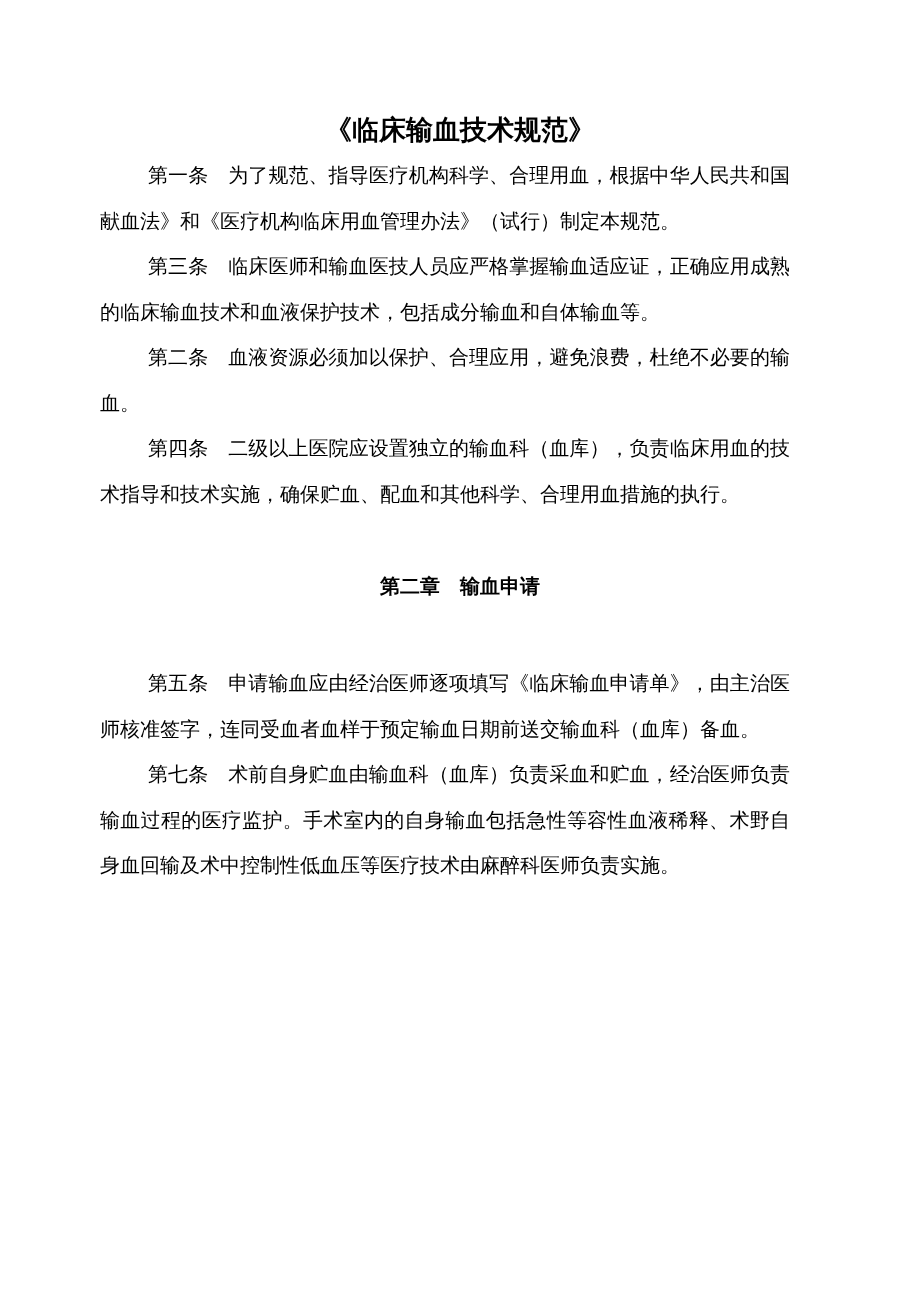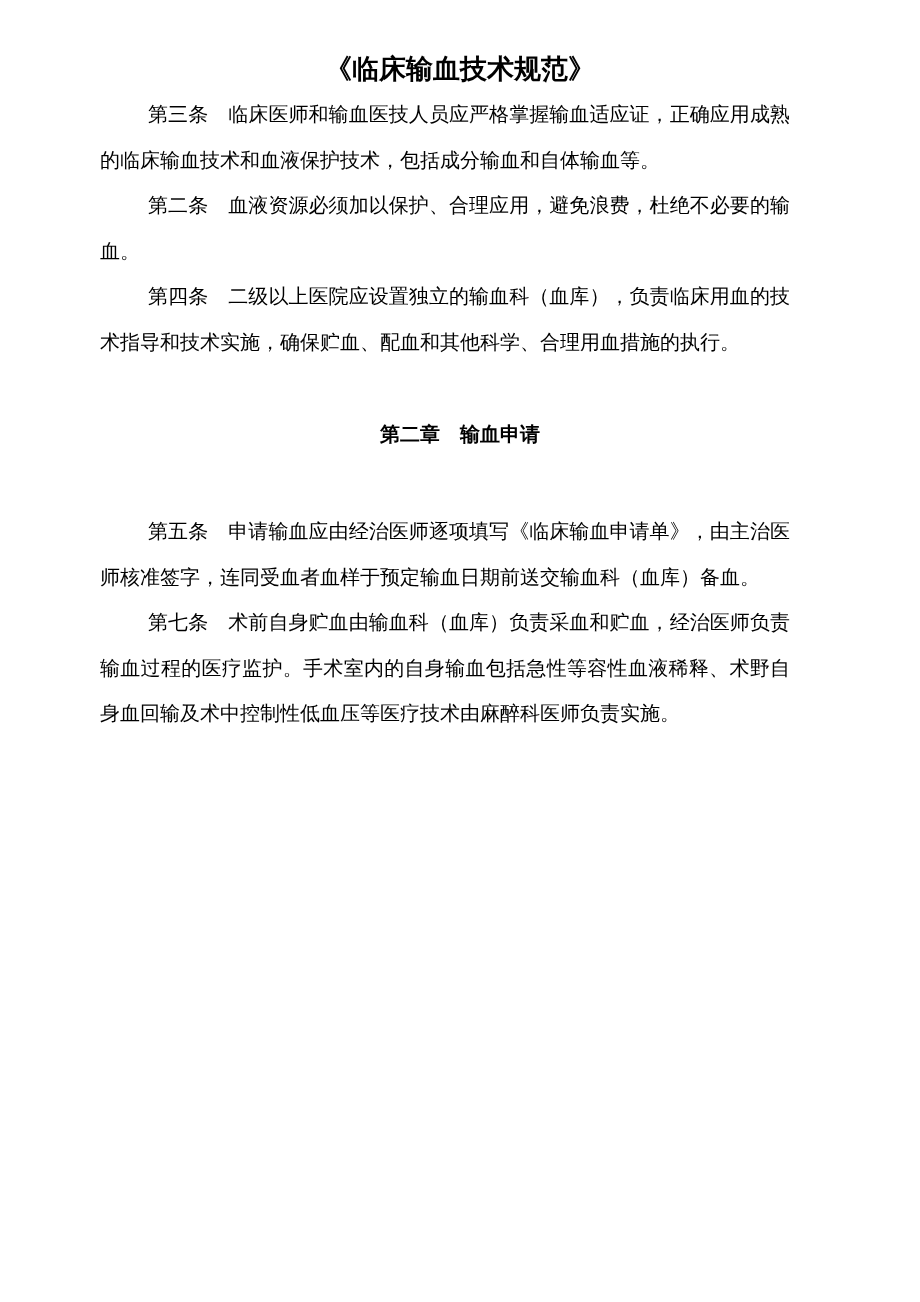--- a/index.html
+++ b/index.html
@@ -7,21 +7,21 @@
     padding: 0;
     background: #ffffff;
   }
   .page {
     position: relative;
     width: 920px;
     height: 1302px;
     box-sizing: border-box;
     background: #ffffff;
     color: #000000;
-    padding: 47px 130px 0 100px;
+    padding: 108px 130px 0 100px;
     overflow: hidden;
     font-family: "Liberation Serif", "DejaVu Serif", serif;
   }
   .doc-title {
     margin: 0 -30px 0 0;
     font-size: 27px;
     font-weight: bold;
     line-height: 45px;
     text-align: center;
     letter-spacing: 0;
@@ -46,20 +46,21 @@
 </style>
 </head>
 <body>
 
 <div class="page">
 
   <h1 class="doc-title">《临床输血技术规范》</h1>
 
 
   <div class="chapter-body">
+    <p class="para">第一条　为了规范、指导医疗机构科学、合理用血，根据中华人民共和国献血法》和《医疗机构临床用血管理办法》（试行）制定本规范。</p>
     <p class="para">第三条　临床医师和输血医技人员应严格掌握输血适应证，正确应用成熟的临床输血技术和血液保护技术，包括成分输血和自体输血等。</p>
     <p class="para">第二条　血液资源必须加以保护、合理应用，避免浪费，杜绝不必要的输血。</p>
     <p class="para">第四条　二级以上医院应设置独立的输血科（血库），负责临床用血的技术指导和技术实施，确保贮血、配血和其他科学、合理用血措施的执行。</p>
   </div>
 
   <h2 class="chapter-heading ch2">第二章　输血申请</h2>
 
   <div class="chapter-body">
     <p class="para">第五条　申请输血应由经治医师逐项填写《临床输血申请单》，由主治医师核准签字，连同受血者血样于预定输血日期前送交输血科（血库）备血。</p>
     <p class="para">第七条　术前自身贮血由输血科（血库）负责采血和贮血，经治医师负责输血过程的医疗监护。手术室内的自身输血包括急性等容性血液稀释、术野自身血回输及术中控制性低血压等医疗技术由麻醉科医师负责实施。</p>

